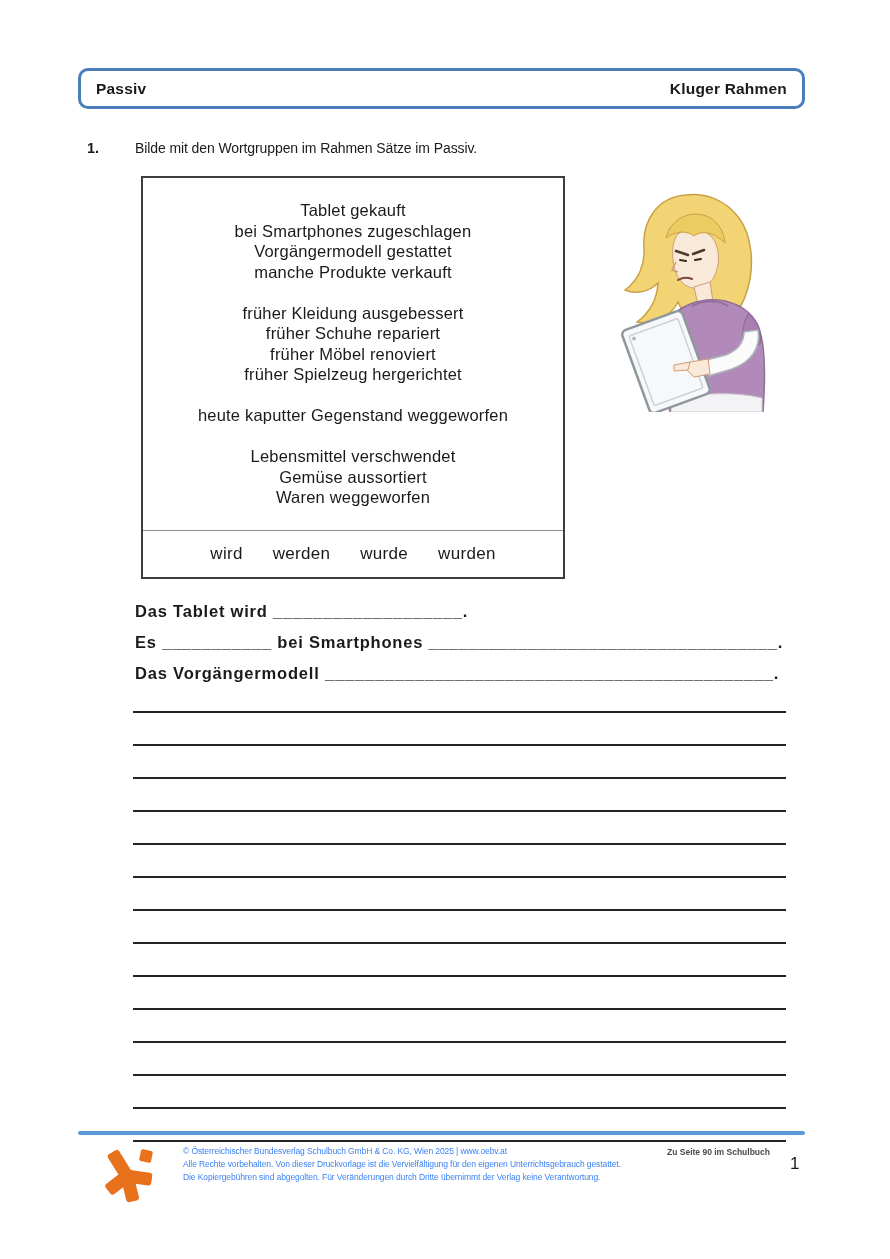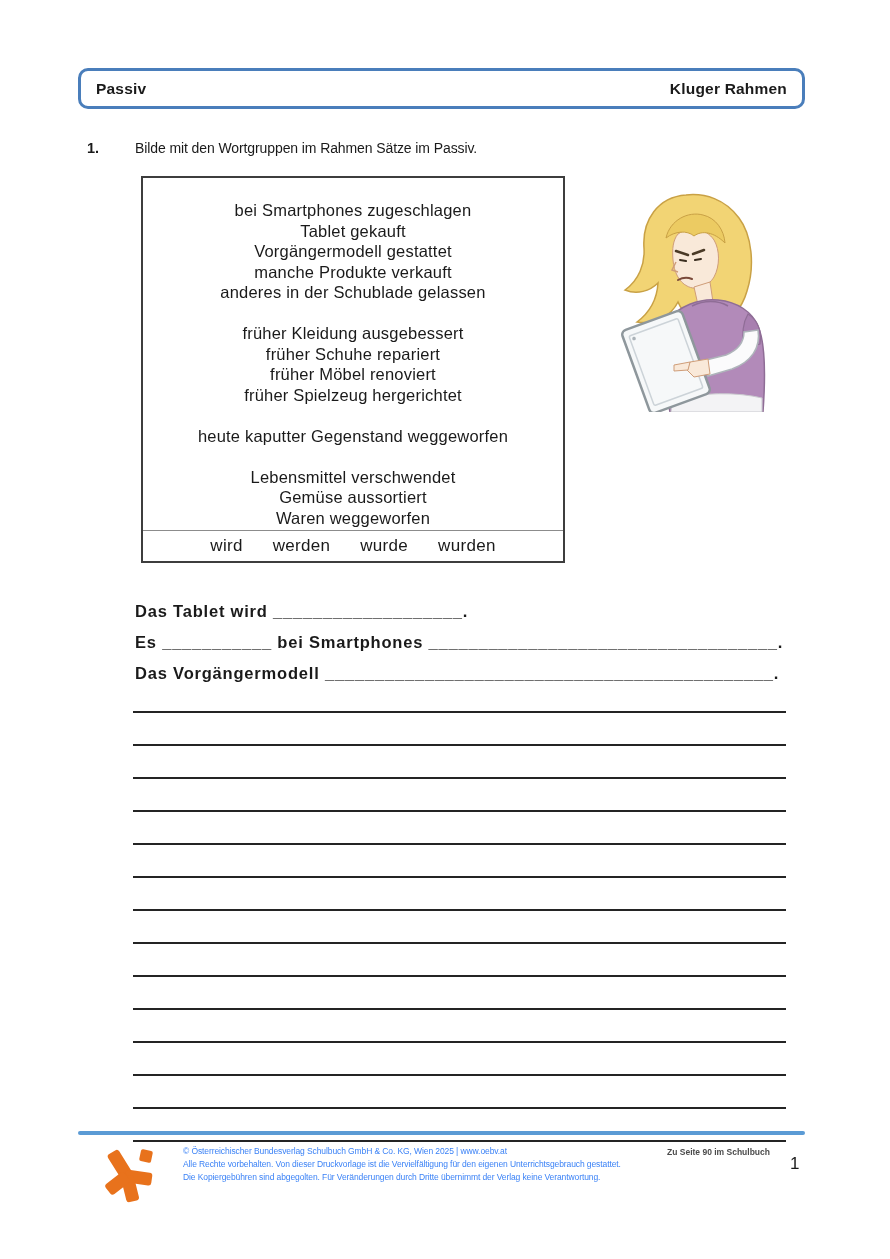--- a/index.html
+++ b/index.html
@@ -22,21 +22,21 @@
     position:absolute;left:141px;top:172px;width:424px;box-sizing:border-box;
     border:2px solid #3d3d3d;
   }
   .word-box-upper{
     height:352px;box-sizing:border-box;padding-top:22px;
     text-align:center;
   }
   .word-group + .word-group{margin-top:20.5px;}
   .word-line{font-size:16.5px;line-height:20.5px;letter-spacing:0.2px;}
   .verb-row{
-    height:31px;box-sizing:border-box;border-top:1.5px solid #8c8c8c;
+    height:47px;box-sizing:border-box;border-top:1.5px solid #8c8c8c;
     display:flex;align-items:center;justify-content:center;gap:30px;
   }
   .verb{font-size:17px;letter-spacing:0.3px;}
   
   .illustration{position:absolute;left:608px;top:186px;width:172px;height:222px;}
   
   .sentences{position:absolute;left:135px;top:592px;width:680px;}
   .fill-line{font-size:16.5px;font-weight:bold;letter-spacing:0.8px;line-height:31px;white-space:pre;}
   
   .ruled-lines{position:absolute;left:133px;top:676px;width:653px;}
@@ -58,25 +58,24 @@
     <span class="header-label">Passiv</span>
     <span class="header-label">Kluger Rahmen</span>
   </div>
 
   <span class="task-number">1.</span>
   <span class="task-instruction">Bilde mit den Wortgruppen im Rahmen Sätze im Passiv.</span>
 
   <div class="word-box">
     <div class="word-box-upper" id="wordGroups">
         <div class="word-group">
+          <div class="word-line">Tablet gekauft</div>
           <div class="word-line">bei Smartphones zugeschlagen</div>
-          <div class="word-line">Tablet gekauft</div>
           <div class="word-line">Vorgängermodell gestattet</div>
           <div class="word-line">manche Produkte verkauft</div>
-          <div class="word-line">anderes in der Schublade gelassen</div>
         </div>
         <div class="word-group">
           <div class="word-line">früher Kleidung ausgebessert</div>
           <div class="word-line">früher Schuhe repariert</div>
           <div class="word-line">früher Möbel renoviert</div>
           <div class="word-line">früher Spielzeug hergerichtet</div>
         </div>
         <div class="word-group">
           <div class="word-line">heute kaputter Gegenstand weggeworfen</div>
         </div>

